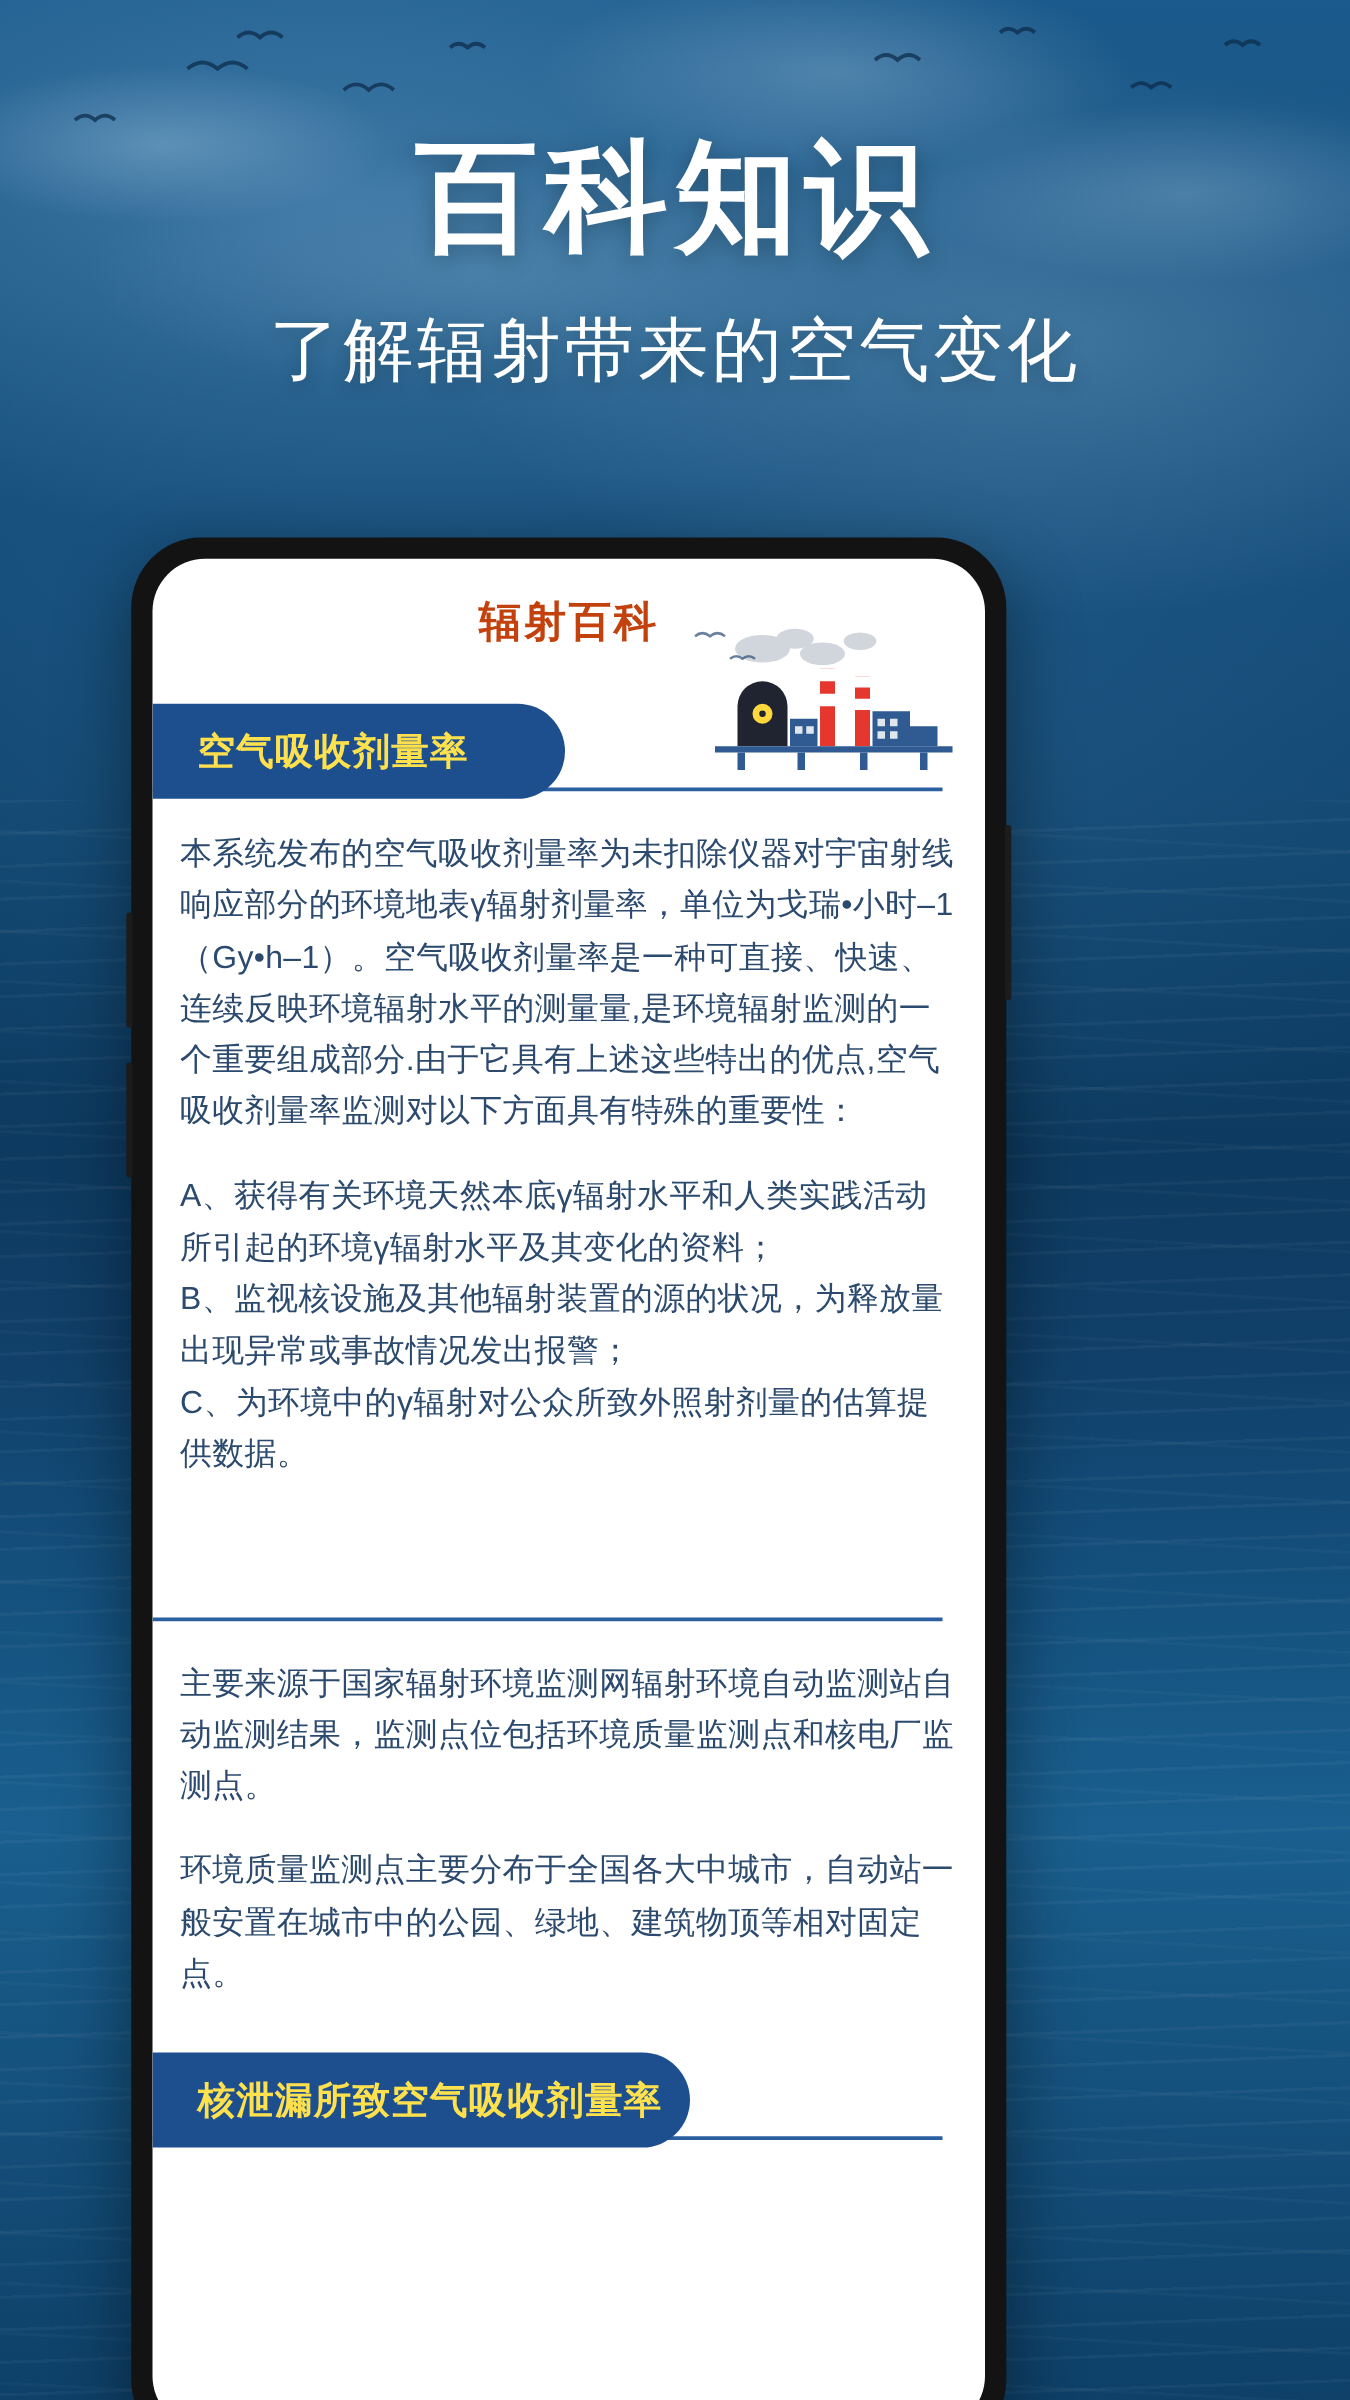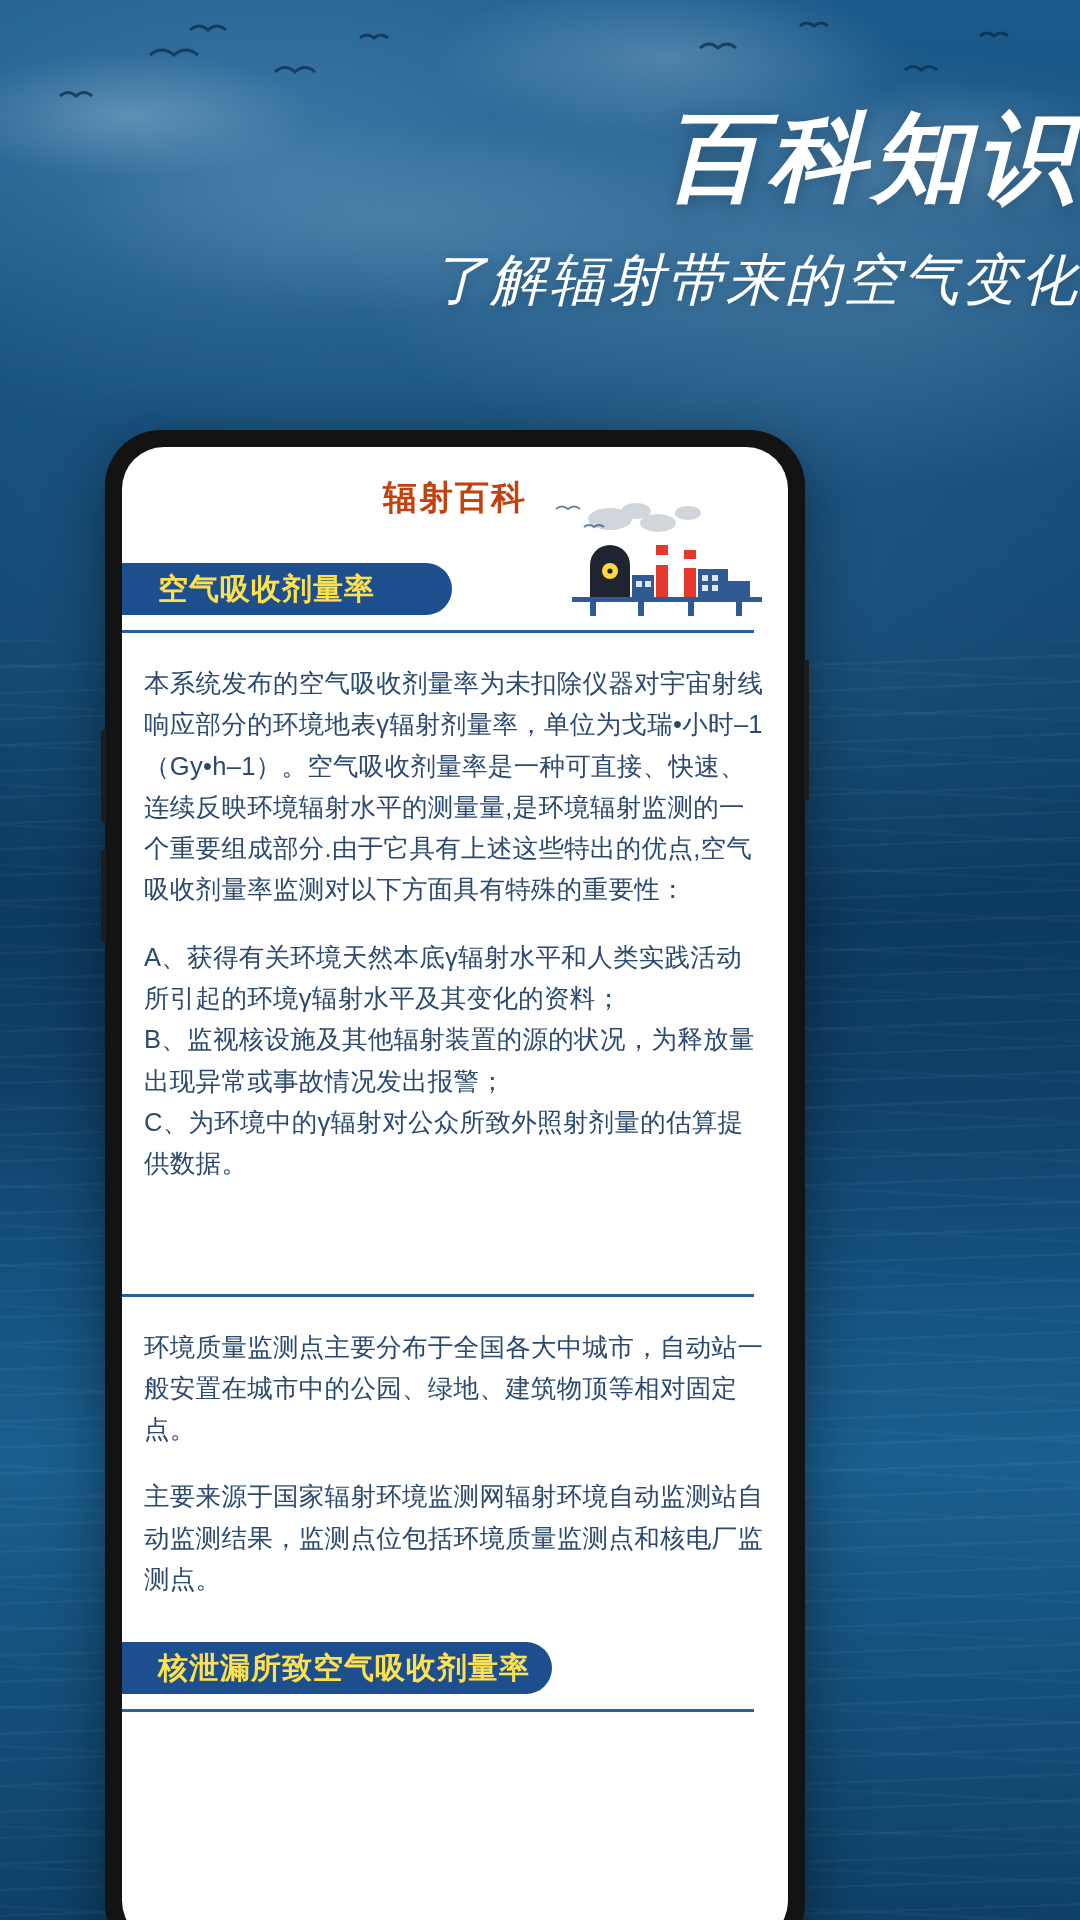--- a/index.html
+++ b/index.html
@@ -48,23 +48,22 @@
   .birds {
     position: absolute;
     top: 0; left: 0; right: 0; height: 200px;
     pointer-events: none;
   }
 
   
   .hero {
     position: absolute;
     top: 0; left: 0; right: 0;
-    text-align: right;
+    text-align: center;
     z-index: 5;
-    font-style: italic;
   }
   .hero-title {
     margin-top: 104px;
     font-size: 98px;
     font-weight: bold;
     color: #ffffff;
     letter-spacing: 6px;
     line-height: 1.1;
     text-shadow: 0 4px 18px rgba(0,0,0,0.25);
   }
@@ -119,21 +118,21 @@
   }
 
   
   .section-head {
     position: relative;
     margin-top: 42px;
     height: 72px;
   }
   .banner {
     position: relative;
-    height: 52px;
+    height: 76px;
     width: 330px;
     background: #1d4f8f;
     border-top-right-radius: 60px;
     border-bottom-right-radius: 60px;
     display: flex;
     align-items: center;
     z-index: 3;
   }
   .banner.wide { width: 430px; margin-top: 36px; }
   .banner-text {
@@ -270,22 +269,22 @@
       <p class="tight">A、获得有关环境天然本底γ辐射水平和人类实践活动所引起的环境γ辐射水平及其变化的资料；</p>
       <p class="tight">B、监视核设施及其他辐射装置的源的状况，为释放量出现异常或事故情况发出报警；</p>
       <p>C、为环境中的γ辐射对公众所致外照射剂量的估算提供数据。</p>
     </div>
 
     <div class="section-head">
       <div class="banner-rule"></div>
     </div>
 
     <div class="body-text">
+      <p>主要来源于国家辐射环境监测网辐射环境自动监测站自动监测结果，监测点位包括环境质量监测点和核电厂监测点。</p>
       <p>环境质量监测点主要分布于全国各大中城市，自动站一般安置在城市中的公园、绿地、建筑物顶等相对固定点。</p>
-      <p>主要来源于国家辐射环境监测网辐射环境自动监测站自动监测结果，监测点位包括环境质量监测点和核电厂监测点。</p>
     </div>
 
     <div class="section-head">
       <div class="banner-rule"></div>
       <div class="banner wide">
         <span class="banner-text">核泄漏所致空气吸收剂量率</span>
       </div>
     </div>
 
   </div>

